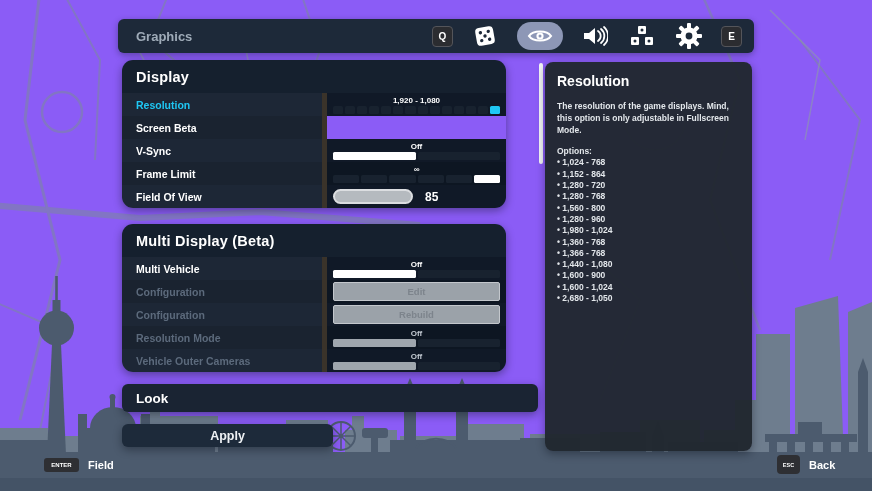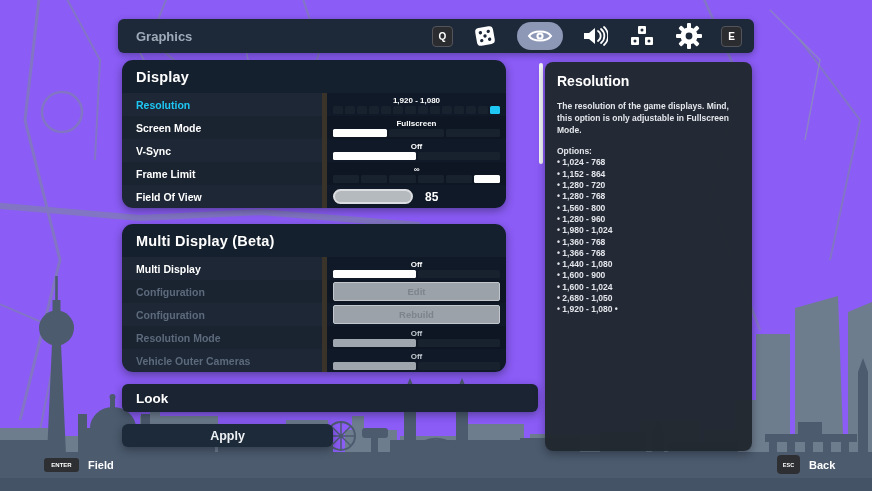--- a/index.html
+++ b/index.html
@@ -255,30 +255,22 @@
               <div class="seg"></div>
               <div class="seg"></div>
               <div class="seg"></div>
               <div class="seg"></div>
               <div class="seg"></div>
               <div class="seg" style="background: rgb(31, 199, 244);"></div>
             </div>
         </div>
       </div>
       <div class="row">
-        <div class="row-label">Screen Mode</div>
-        <div class="row-divider"></div>
-        <div class="row-control">
-          <div class="row-value">Fullscreen</div>
-          <div class="segbar">
-              <div class="seg" style="background: rgb(255, 255, 255);"></div>
-              <div class="seg"></div>
-              <div class="seg"></div>
-            </div>
-        </div>
+        <div class="row-label">Screen Beta</div>
+        <div class="row-divider"></div>
       </div>
       <div class="row">
         <div class="row-label">V-Sync</div>
         <div class="row-divider"></div>
         <div class="row-control">
           <div class="row-value">Off</div>
           <div class="segbar">
               <div class="seg" style="background: rgb(255, 255, 255);"></div>
               <div class="seg"></div>
             </div>
@@ -310,21 +302,21 @@
         </div>
       </div>
     </div>
   </div>
   <div class="scrollthumb"></div>
 
   <div class="panel" style="top:224px;">
     <div class="panel-header">Multi Display (Beta)</div>
     <div class="rows">
       <div class="row">
-        <div class="row-label">Multi Display</div>
+        <div class="row-label">Multi Vehicle</div>
         <div class="row-divider"></div>
         <div class="row-control">
           <div class="row-value">Off</div>
           <div class="segbar">
               <div class="seg" style="background: rgb(255, 255, 255);"></div>
               <div class="seg"></div>
             </div>
         </div>
       </div>
       <div class="row">
@@ -380,21 +372,20 @@
         <div class="option">• 1,280 - 768</div>
         <div class="option">• 1,560 - 800</div>
         <div class="option">• 1,280 - 960</div>
         <div class="option">• 1,980 - 1,024</div>
         <div class="option">• 1,360 - 768</div>
         <div class="option">• 1,366 - 768</div>
         <div class="option">• 1,440 - 1,080</div>
         <div class="option">• 1,600 - 900</div>
         <div class="option">• 1,600 - 1,024</div>
         <div class="option">• 2,680 - 1,050</div>
-        <div class="option">• 1,920 - 1,080 •</div>
       </div>
   </div>
 
   <div class="hint hint-select">
     <div class="hint-key key-enter">ENTER</div>
     <div class="hint-label">Field</div>
   </div>
   <div class="hint hint-back">
     <div class="hint-key key-esc">ESC</div>
     <div class="hint-label">Back</div>

